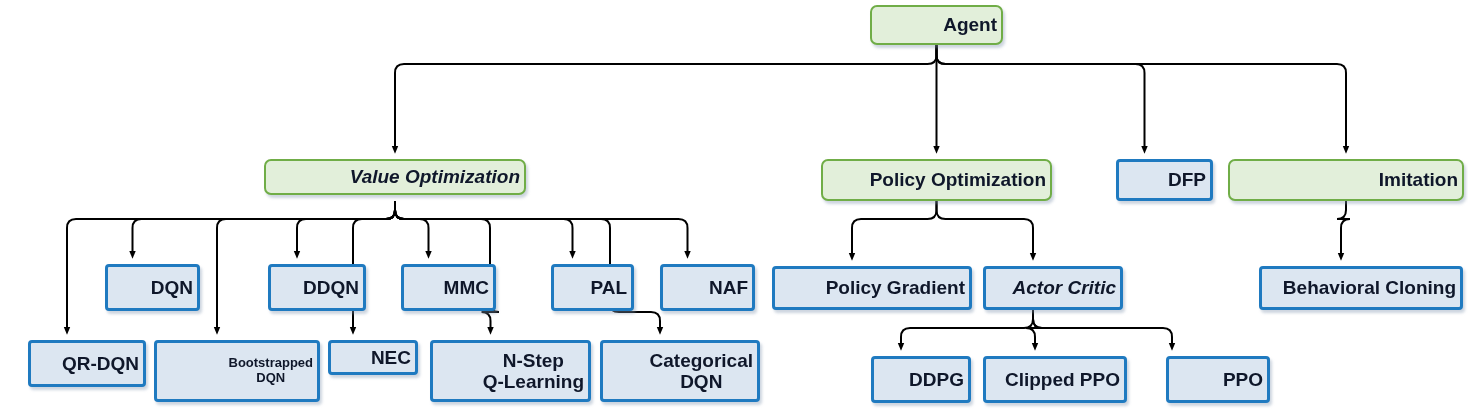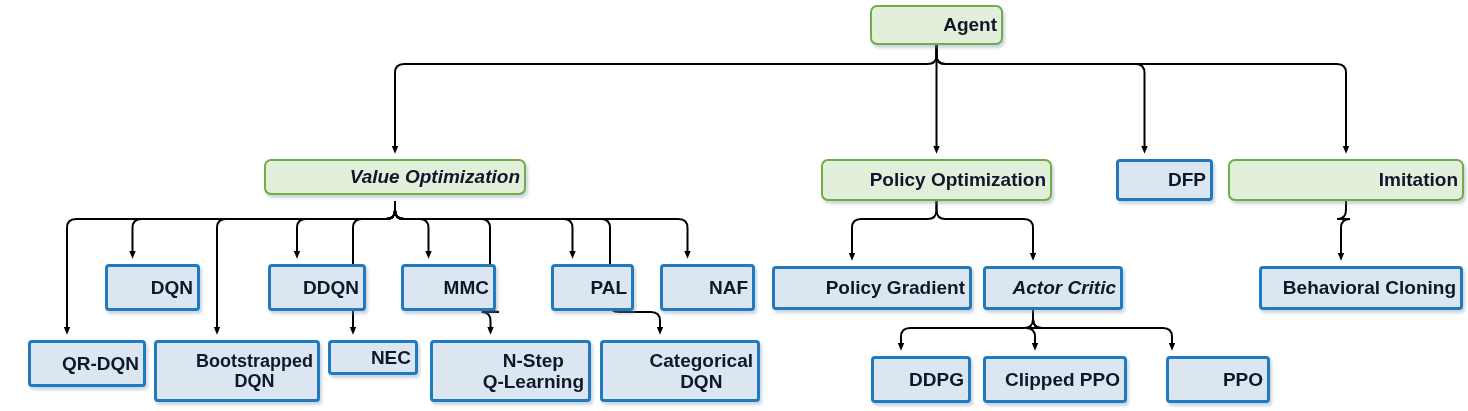--- a/index.html
+++ b/index.html
@@ -124,21 +124,21 @@
       </div>
       <div class="node blue" style="left: 963px; top: 266px; width: 140px; height: 44px; font-size: 19px; font-style: italic;">
         <span class="node-label">Actor Critic</span>
       </div>
       <div class="node blue" style="left: 1239px; top: 266px; width: 204px; height: 44px; font-size: 19px;">
         <span class="node-label">Behavioral Cloning</span>
       </div>
       <div class="node blue" style="left: 8px; top: 340px; width: 118px; height: 47px; font-size: 19px;">
         <span class="node-label">QR-DQN</span>
       </div>
-      <div class="node blue" style="left: 134px; top: 340px; width: 166px; height: 62px; font-size: 18px;">
+      <div class="node blue" style="left: 134px; top: 340px; width: 166px; height: 62px; font-size: 13px;">
         <span class="node-label">Bootstrapped
 DQN</span>
       </div>
       <div class="node blue" style="left: 308px; top: 340px; width: 90px; height: 35px; font-size: 19px;">
         <span class="node-label">NEC</span>
       </div>
       <div class="node blue" style="left: 410px; top: 340px; width: 161px; height: 62px; font-size: 19px;">
         <span class="node-label">N-Step
 Q-Learning</span>
       </div>

